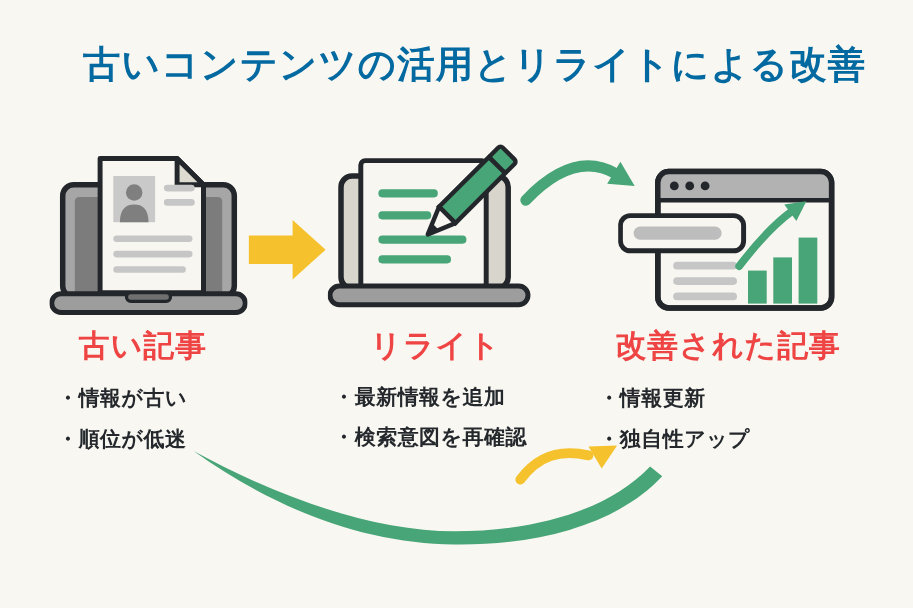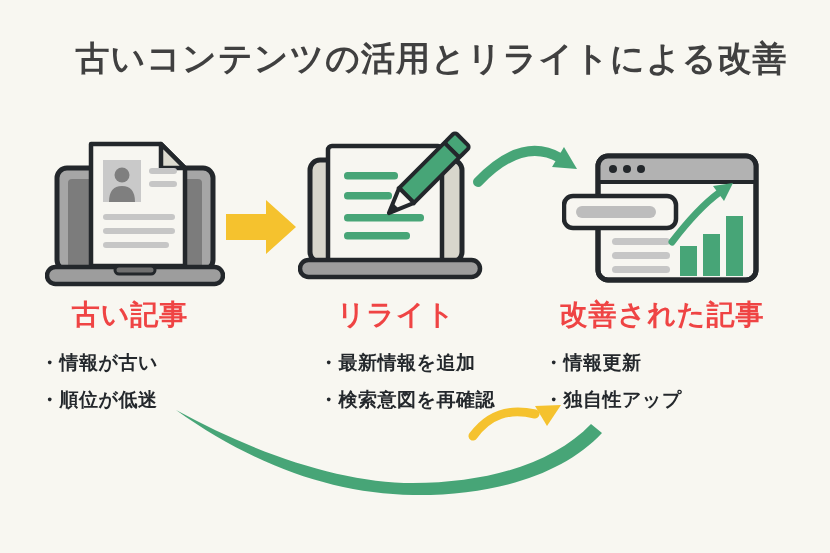--- a/index.html
+++ b/index.html
@@ -17,21 +17,21 @@
   }
   .title {
     position: absolute;
     top: 36px;
     left: 0;
     width: 100%;
     text-align: center;
     font-size: 34px;
     font-weight: 800;
     letter-spacing: 1px;
-    color: #404040;
+    color: #0369a1;
     padding-left: 33px;
   }
   .icon-svg { position: absolute; }
   .step-heading {
     position: absolute;
     top: 296px;
     text-align: center;
     font-size: 28px;
     font-weight: 800;
     letter-spacing: 1px;
@@ -42,22 +42,22 @@
   .heading-3 { left: 537px; width: 250px; }
   .bullets {
     position: absolute;
     top: 344px;
     font-size: 19px;
     font-weight: 600;
     line-height: 37px;
     color: #24282c;
     letter-spacing: 0.5px;
   }
-  .bullets-1 { left: 40px; }
-  .bullets-2 { left: 319px; }
+  .bullets-1 { left: 52px; }
+  .bullets-2 { left: 303px; font-family: Liberation Mono, monospace; }
   .bullets-3 { left: 544px; }
 </style>
 </head>
 <body>
 
 <div class="canvas">
 
   <div class="title">古いコンテンツの活用とリライトによる改善</div>
 
   <svg class="icon-svg" style="left:45px; top:138px;" width="180" height="150" viewBox="0 0 180 150">

